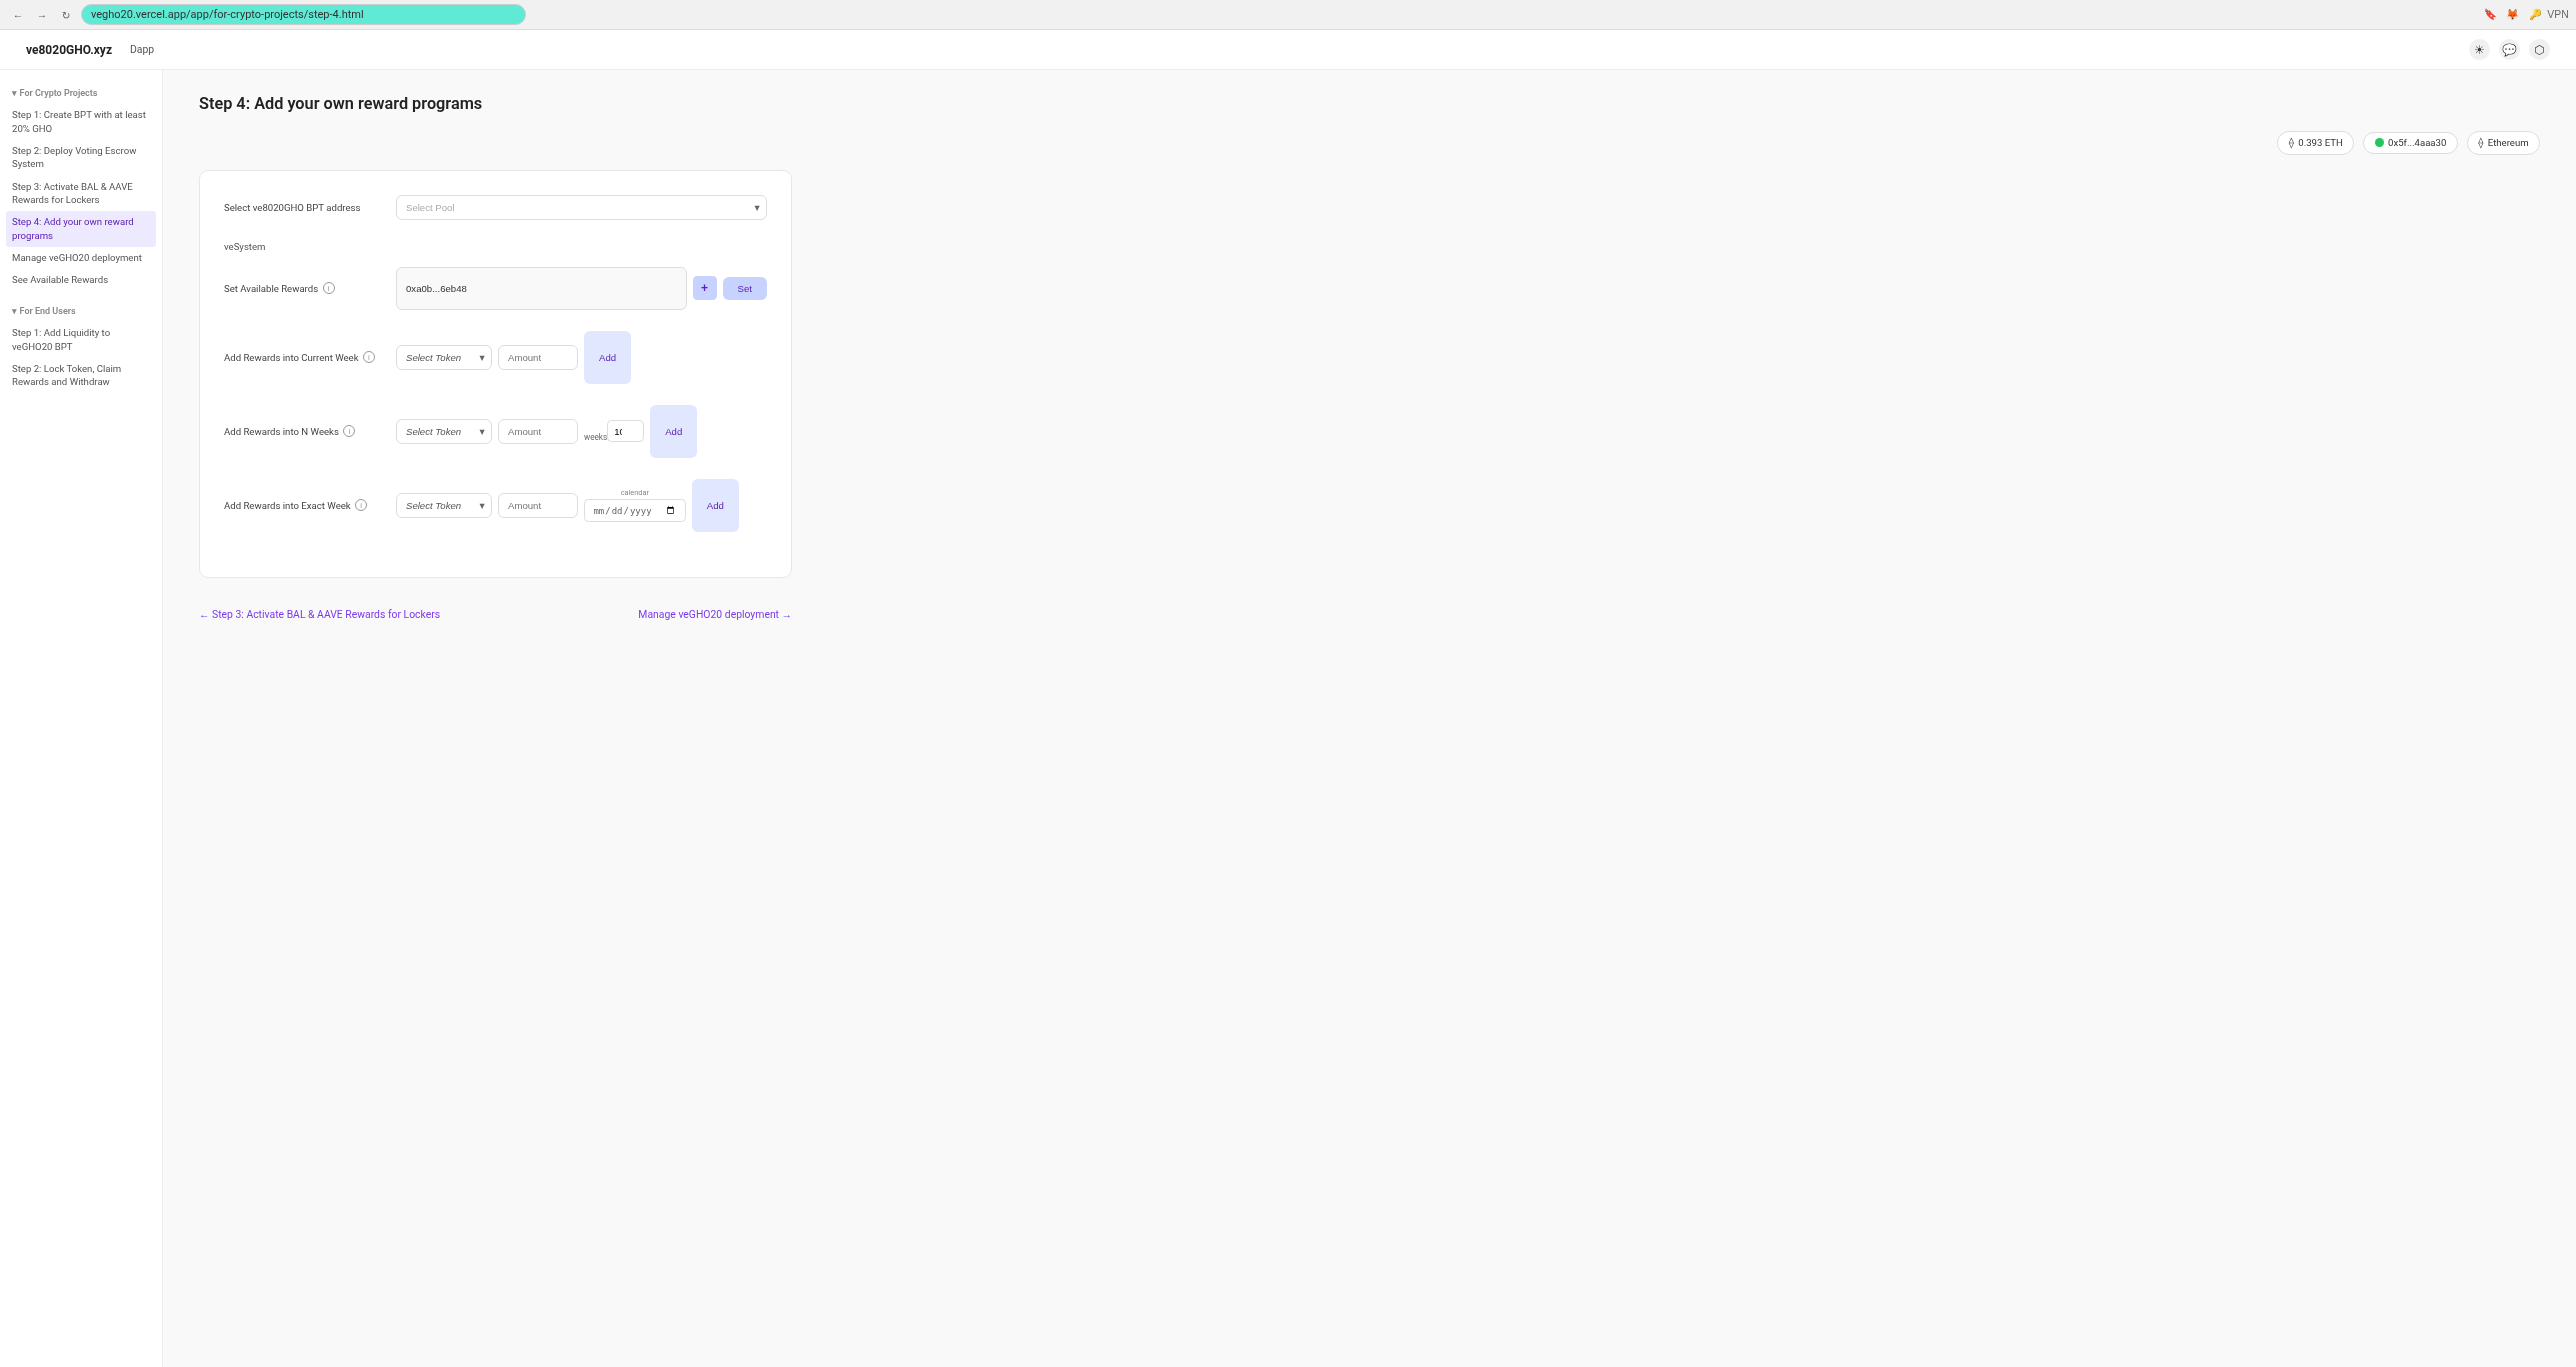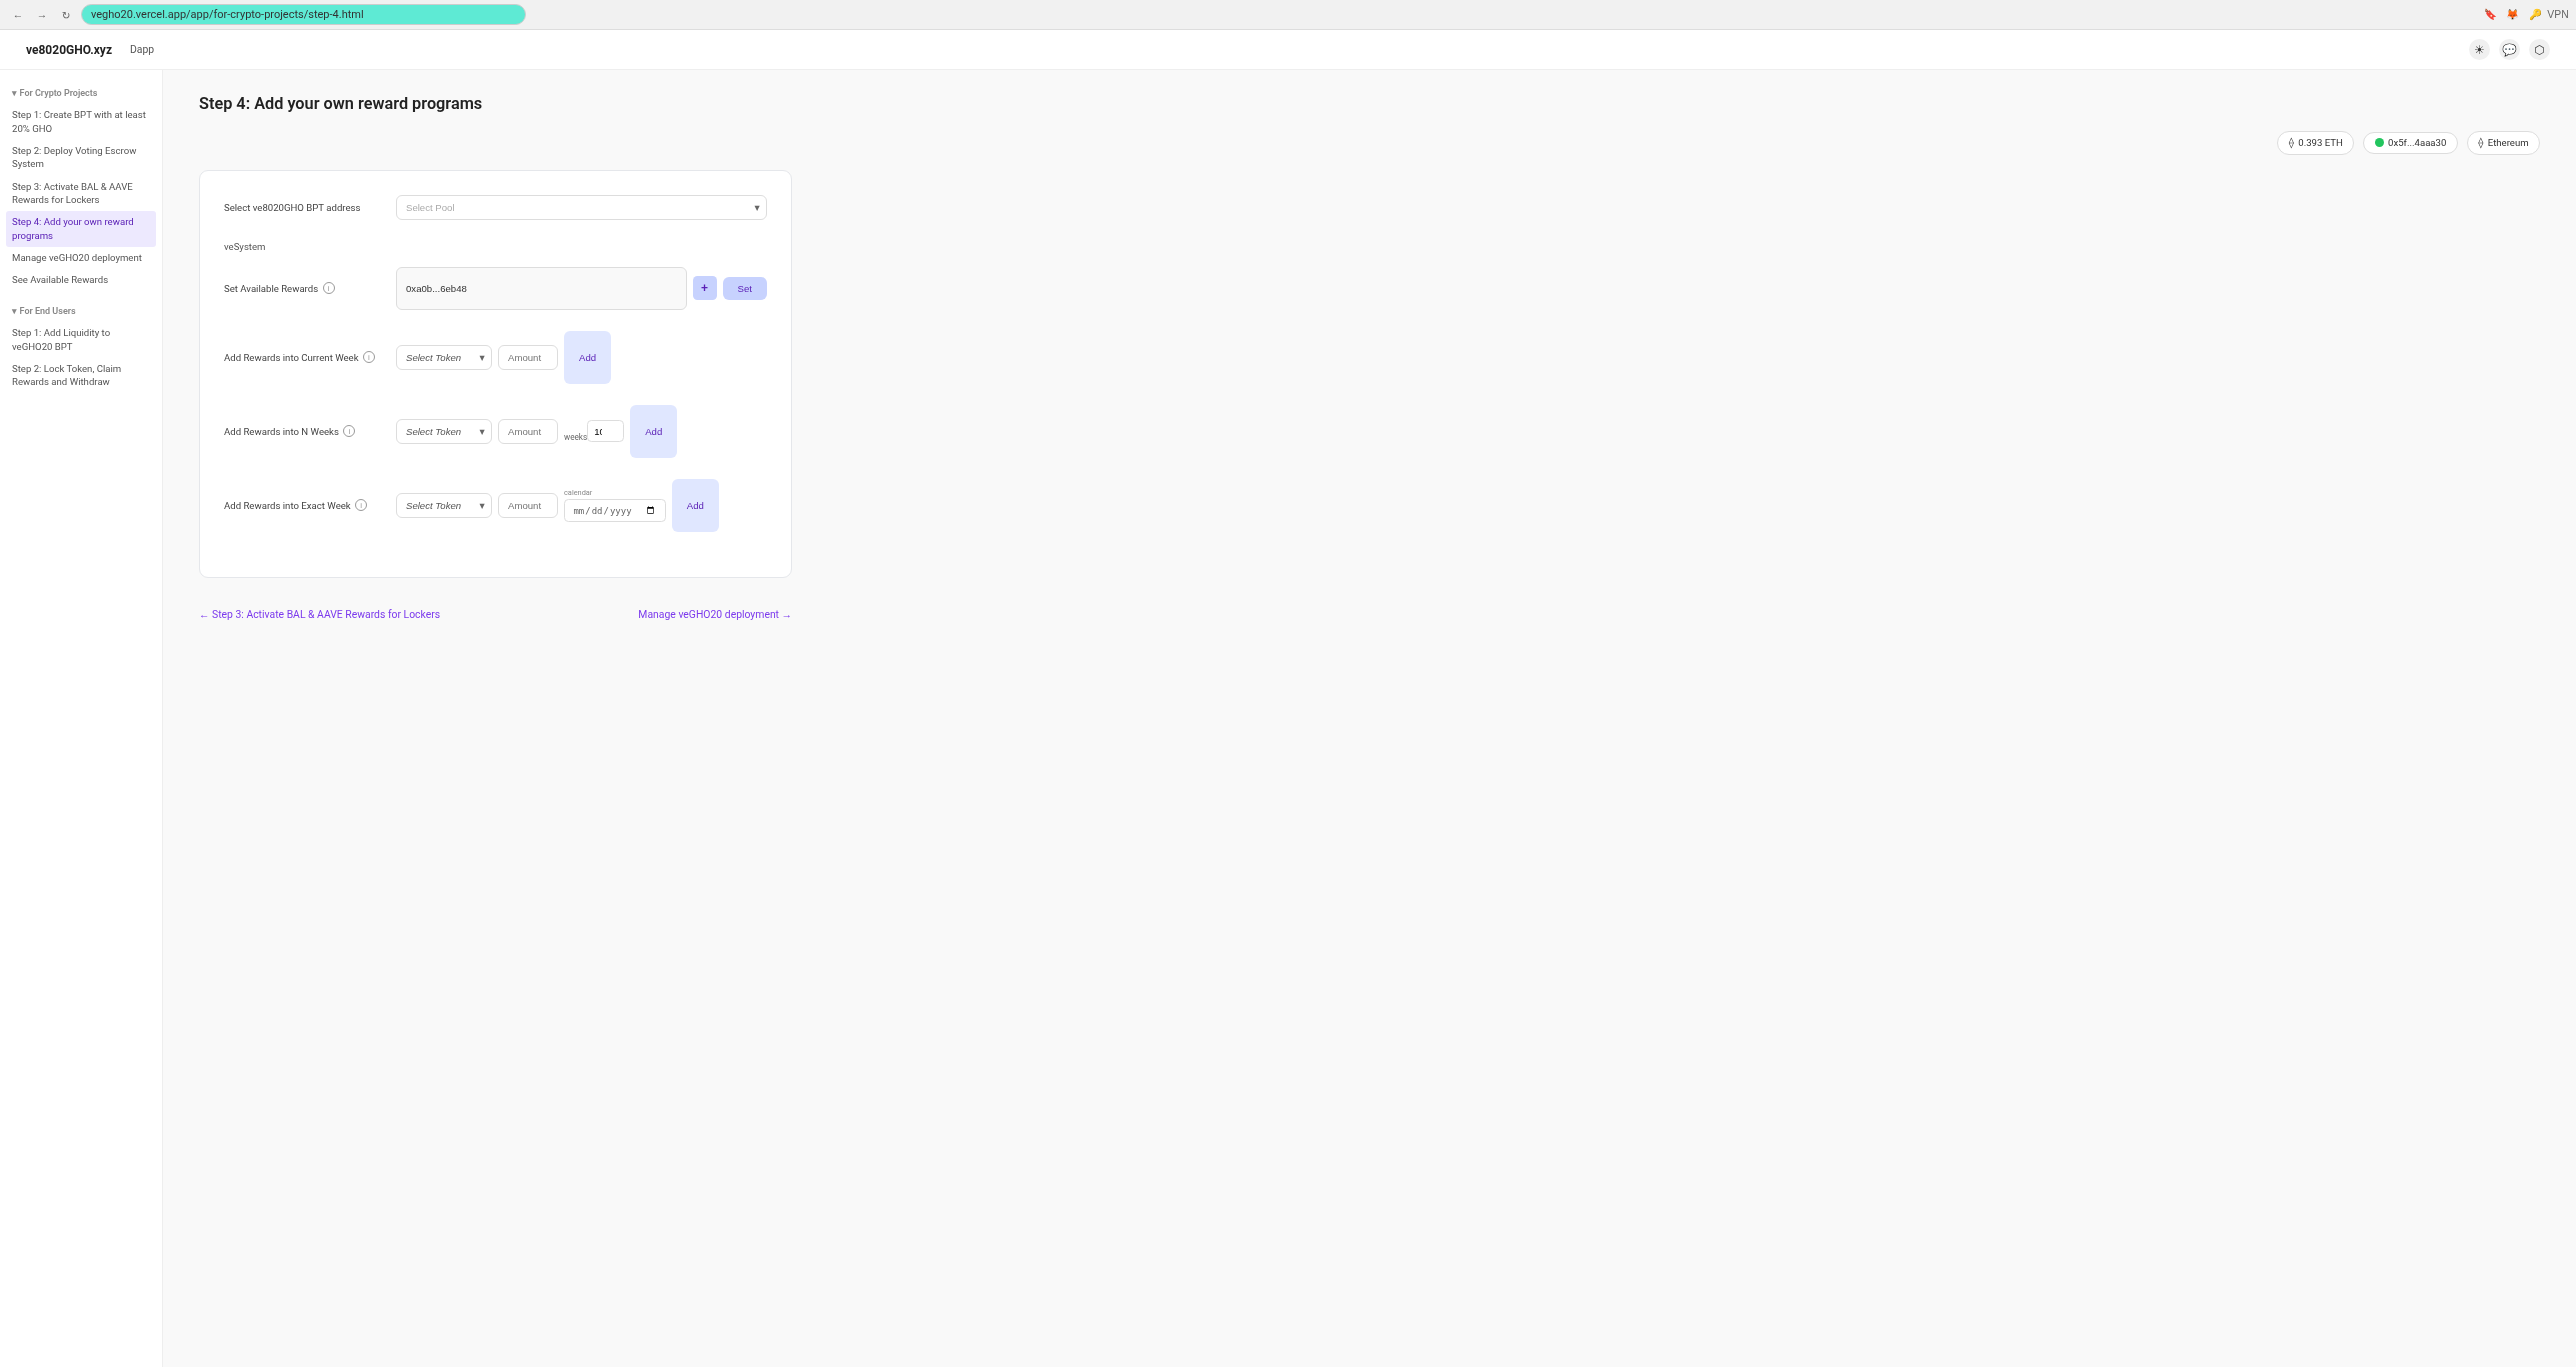--- a/index.html
+++ b/index.html
@@ -226,21 +226,21 @@
       background: #f9f9f9;
       flex: 1;
     }
     .amount-input {
       padding: 6px 9px;
       border: 0.7px solid #ddd;
       border-radius: 6px;
       font-size: 9.6px;
       color: #aaa;
       background: #fff;
-      width: 60px;
+      width: 80px;
     }
 
     
     .btn-primary {
       padding: 6px 15px;
       background: #c7d2fe;
       color: #5b21b6;
       border: none;
       border-radius: 6px;
       font-size: 9.6px;
@@ -292,20 +292,21 @@
       border: 0.7px solid #ddd;
       border-radius: 4.4px;
       font-size: 9px;
       color: #666;
     }
     .date-label {
       font-size: 7.4px;
       color: #888;
       display: block;
       margin-bottom: 1.5px;
+      text-align: center;
     }
 
     
     .vesystem-label {
       font-size: 9.6px;
       color: #555;
       margin-bottom: 15px;
     }
 
     

